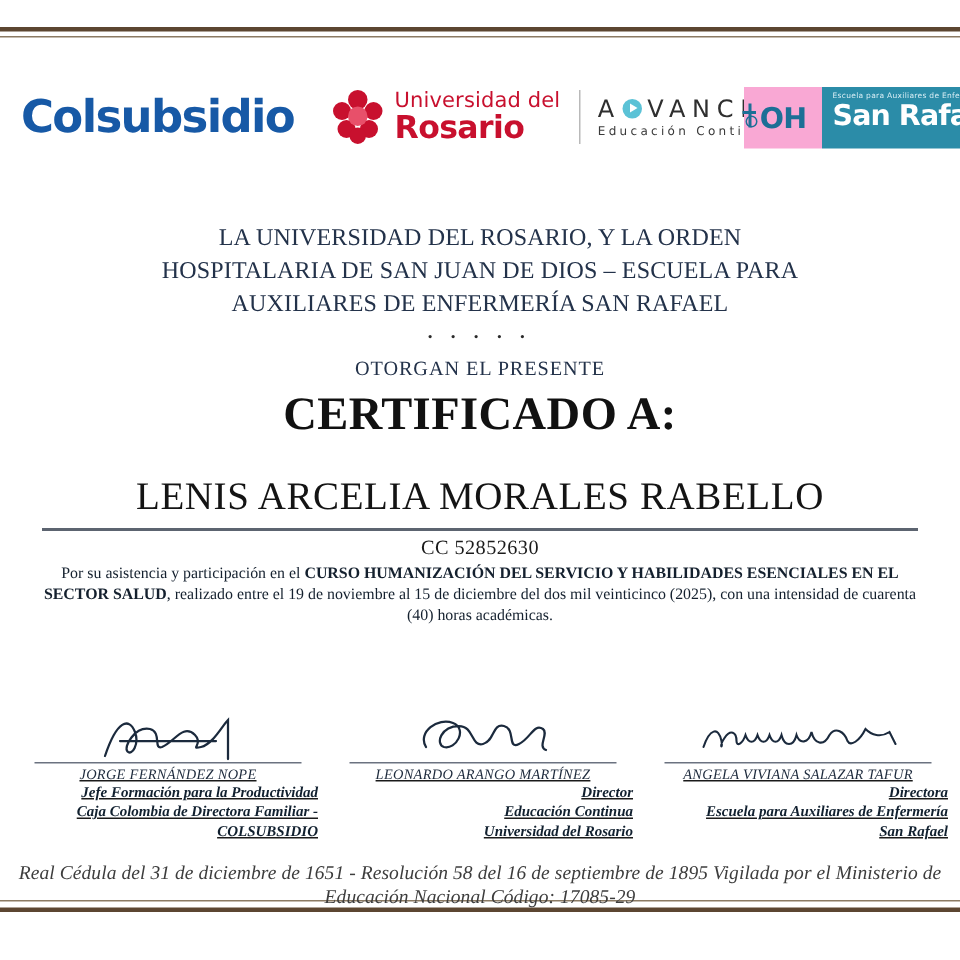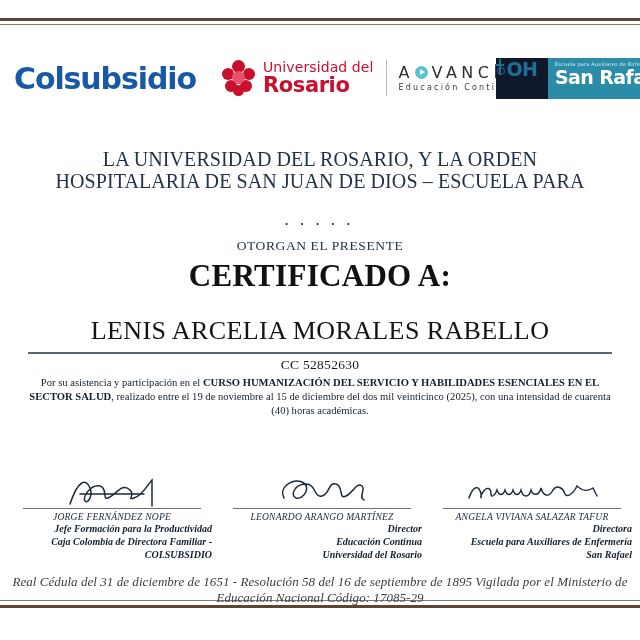--- a/index.html
+++ b/index.html
@@ -203,23 +203,24 @@
   
   .logo-sanrafael {
     position: absolute;
     left: 496px;
     top: 6px;
     display: flex;
     height: 41px;
     width: 160px;
   }
   .sr-left {
-    background: #0f172a;
+    background: #f9a8d4;
     width: 52px;
     display: flex;
+    align-items: center;
     justify-content: center;
     flex: none;
   }
   .sr-oh {
     font-family: "DejaVu Sans", "Liberation Sans", sans-serif;
     font-weight: bold;
     font-size: 19px;
     color: #1c6f96;
     letter-spacing: -0.5px;
     position: relative;
@@ -269,21 +270,21 @@
     line-height: 1.15;
   }
 
   
   .headline {
     position: absolute;
     top: 148px;
     left: 36px;
     width: 568px;
     text-align: center;
-    font-size: 20px;
+    font-size: 16px;
     line-height: 22px;
     letter-spacing: 0.1px;
     color: #23324a;
   }
 
   .dots {
     position: absolute;
     top: 219px;
     left: 0;
     width: 640px;
@@ -376,20 +377,21 @@
     top: 476px;
     left: 0;
     width: 640px;
     height: 96px;
   }
   .sig-block {
     position: absolute;
     top: 0;
     width: 200px;
     text-align: center;
+    text-decoration: underline;
   }
   .sig-1 { left: 12px; }
   .sig-2 { left: 222px; }
   .sig-3 { left: 432px; }
 
   .sig-scribble {
     height: 32px;
     position: relative;
   }
   .sig-scribble svg {
@@ -498,20 +500,21 @@
         <span class="sr-tiny">Escuela para Auxiliares de Enfermería</span>
         <span class="sr-name">San Rafael</span>
       </div>
     </div>
 
   </div>
 
   <div class="headline">
     <div>LA UNIVERSIDAD DEL ROSARIO, Y LA ORDEN</div>
     <div>HOSPITALARIA DE SAN JUAN DE DIOS – ESCUELA PARA</div>
+    <div>AUXILIARES DE ENFERMERÍA SAN RAFAEL</div>
   </div>
 
   <div class="dots">• • • • •</div>
 
   <div class="otorgan">OTORGAN EL PRESENTE</div>
 
   <div class="certificado">CERTIFICADO A:</div>
 
   <div class="recipient">LENIS ARCELIA MORALES RABELLO</div>
   <div class="recipient-rule"></div>

